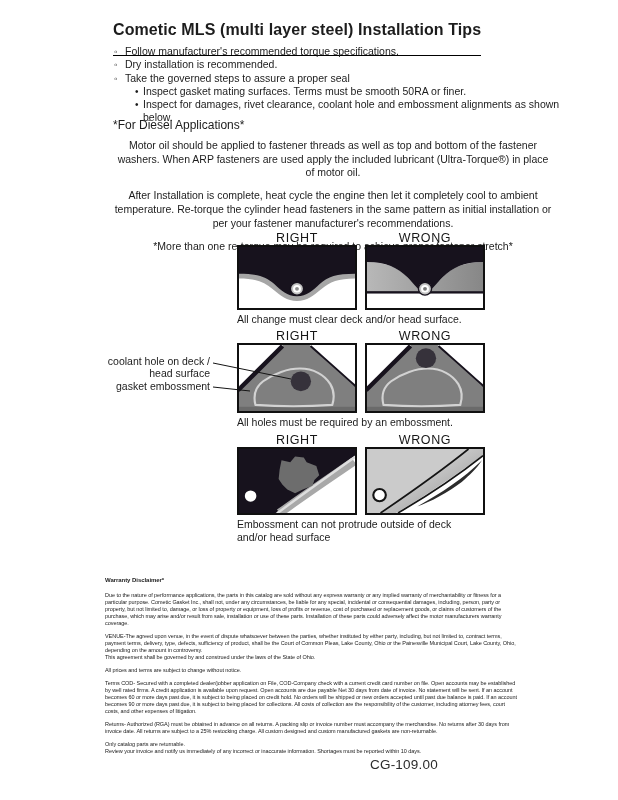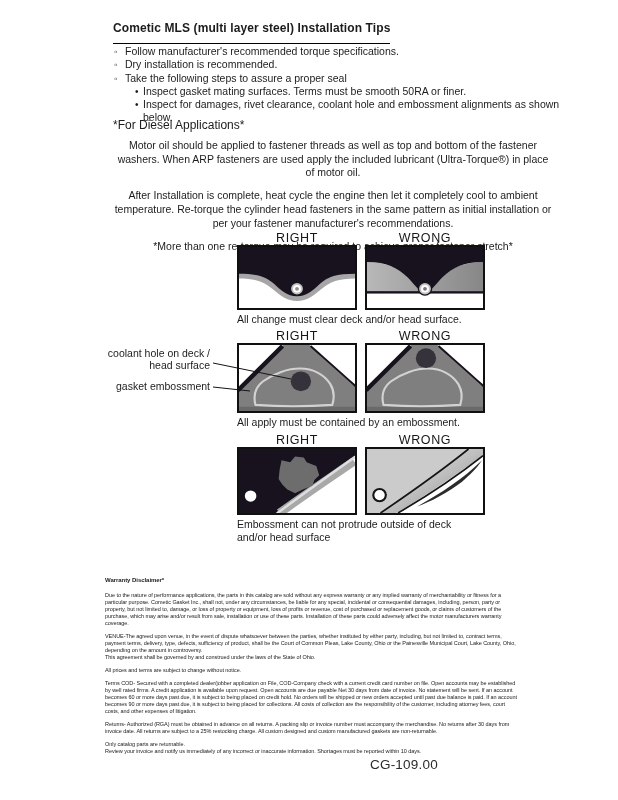--- a/index.html
+++ b/index.html
@@ -6,22 +6,22 @@
   body {
     width:618px; height:800px; background:#ffffff;
     font-family:"Liberation Sans","DejaVu Sans",sans-serif;
     color:#1c1c1c; position:relative; overflow:hidden;
     -webkit-font-smoothing:antialiased;
   }
   .abs { position:absolute; }
 
   
   .page-title {
-    left:113px; top:21px; font-size:12px; font-weight:bold;
-    border-bottom:1.5px solid #000; padding-bottom:8px; letter-spacing:.1px;
+    left:113px; top:21px; font-size:16px; font-weight:bold;
+    border-bottom:1.5px solid #000; padding-bottom:16px; letter-spacing:.1px;
   }
 
   
   .intro { left:116px; top:45px; width:470px; font-size:10.5px; line-height:13.3px; }
   .blt { position:relative; padding-left:9px; }
   .blt::before { content:"\25E6"; position:absolute; left:-2px; top:0; font-size:10px; }
   .sub { position:relative; margin-left:19px; padding-left:8px; }
   .sub::before { content:"\2022"; position:absolute; left:0; top:0; font-size:10px; }
 
   
@@ -52,21 +52,21 @@
   .overlay { left:0; top:0; width:618px; height:800px; pointer-events:none; }
 </style>
 </head>
 <body>
 
 <div class="abs page-title">Cometic MLS (multi layer steel) Installation Tips</div>
 
 <div class="abs intro">
   <div class="blt">Follow manufacturer's recommended torque specifications.</div>
   <div class="blt">Dry installation is recommended.</div>
-  <div class="blt">Take the following steps to assure a proper seal</div>
+  <div class="blt">Take the governed steps to assure a proper seal</div>
   <div class="sub">Inspect gasket mating surfaces.  Terms must be smooth 50RA or finer.</div>
   <div class="sub">Inspect for damages, rivet clearance, coolant hole and embossment alignments as shown below.</div>
 </div>
 
 <div class="abs diesel">
   <div class="diesel-h">*For Diesel Applications*</div>
   <p>Motor oil should be applied to fastener threads as well as top and bottom of the fastener washers. When ARP fasteners are used apply the included lubricant (Ultra-Torque®) in place of motor oil.</p>
   <p>After Installation is complete, heat cycle the engine then let it completely cool to ambient temperature. Re-torque the cylinder head fasteners in the same pattern as initial installation or per your fastener manufacturer's recommendations.</p>
   <p>*More than one re-torque may be required to achieve proper fastener stretch*</p>
 </div>
@@ -126,24 +126,24 @@
     <svg width="120" height="70" viewBox="0 0 120 70" preserveAspectRatio="none">
       <rect width="120" height="70" fill="#ffffff"></rect>
       <path d="M0,70 V47 C13,33 29,17 45.5,0 H73 C91,16 107,30 120,43.5 V70 Z" fill="#7f7f7f"></path>
       <path d="M-1,48 C13,33.5 29,17.5 45,1" stroke="#17121d" stroke-width="4.5" fill="none"></path>
       <path d="M74,1 C91,16.5 106.5,30.5 121,44" stroke="#17121d" stroke-width="2" fill="none"></path>
       <rect x="0" y="65.5" width="120" height="4.5" fill="#6a6a6a"></rect>
       <path d="M17,63.5 C14.5,53 16.5,45 25,38.5 C36,30 51,25 63,25 C77,25 88.5,31.5 94.5,41.5 C98.5,48.5 98.5,57 96.5,63.5 C70,65.5 42,65.5 17,63.5 Z" stroke="#d2d2d2" stroke-width="2.2" fill="none"></path>
       <circle cx="61" cy="14" r="10.5" fill="#36323b"></circle>
     </svg>
   </div>
-  <div class="fig-caption">All apply must be contained by an embossment.</div>
+  <div class="fig-caption">All holes must be required by an embossment.</div>
 </div>
 
-<div class="abs ann" style="top:348px;">coolant hole on deck / head surface</div>
+<div class="abs ann" style="top:356px;">coolant hole on deck / head surface</div>
 <div class="abs ann" style="top:381px;">gasket embossment</div>
 <svg class="abs overlay">
   <line x1="213" y1="363" x2="291" y2="379" stroke="#141414" stroke-width="1"></line>
   <line x1="213" y1="387" x2="250" y2="391" stroke="#141414" stroke-width="1"></line>
 </svg>
 
 <div class="abs fig" style="left:237px; top:433px;">
   <div class="fig-labels">
     <span>RIGHT</span>
     <span>WRONG</span>

